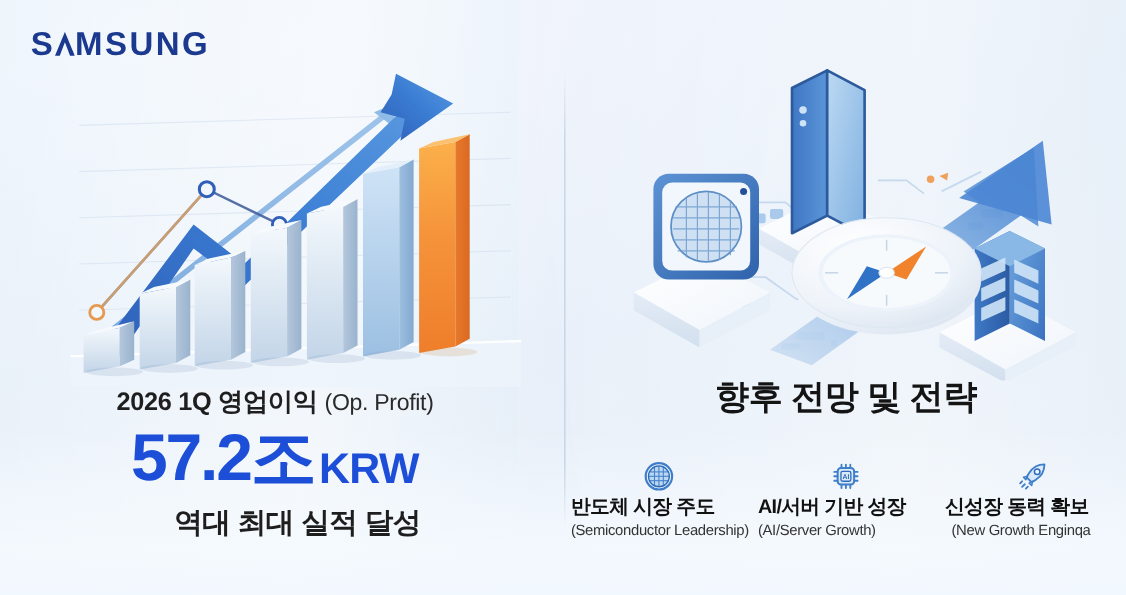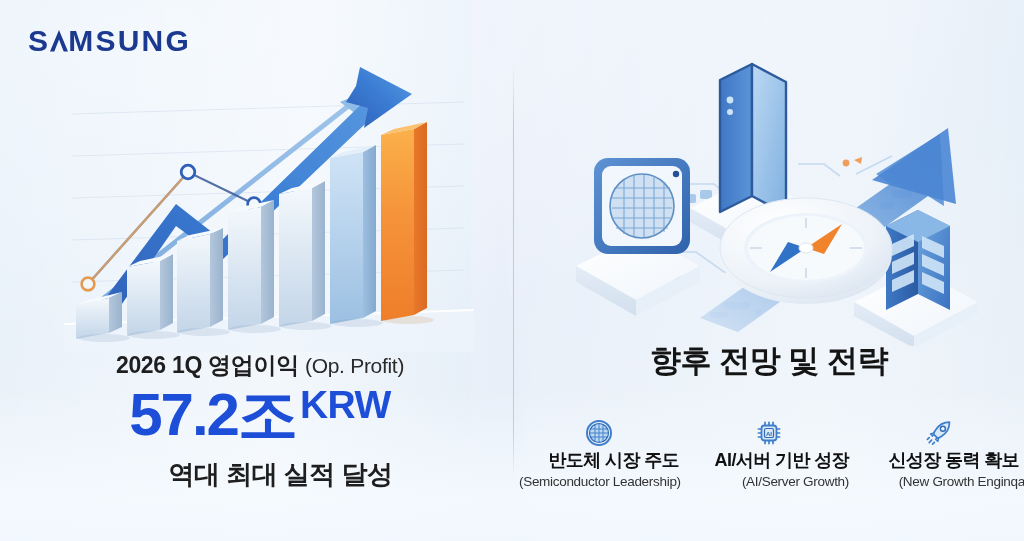--- a/index.html
+++ b/index.html
@@ -48,50 +48,50 @@
   #divider{
     position:absolute;left:513px;top:66px;width:1px;height:415px;
     background:linear-gradient(180deg, rgba(185,203,224,0) 0%, rgba(178,198,222,.85) 14%, rgba(178,198,222,.85) 86%, rgba(185,203,224,0) 100%);
   }
 
   
   #chart{position:absolute;left:64px;top:62px;width:410px;height:290px;}
   #chart svg{width:100%;height:100%;display:block;}
 
   
-  #left-text{position:absolute;left:10px;top:352px;width:500px;text-align:center;}
+  #left-text{position:absolute;left:0;top:352px;width:500px;text-align:center;}
   #kpi-label{
     font-size:23px;font-weight:bold;color:#1e1e1e;letter-spacing:-.3px;
     margin:0;line-height:1.15;
   }
   #kpi-label .en{font-weight:normal;font-size:21px;color:#2a2a2a;}
   #kpi-value{
     margin:7px 0 0 0;line-height:1;
     font-size:60px;font-weight:bold;color:#1d4ed8;letter-spacing:-2px;
-    display:flex;justify-content:center;align-items:flex-start;gap:4px;
+    display:flex;justify-content:center;align-items:flex-end;gap:4px;
   }
   #kpi-value .unit{font-size:39px;letter-spacing:-.5px;}
   #kpi-sub{
     margin:12px 0 0 0;font-size:26px;font-weight:bold;color:#1e1e1e;letter-spacing:-.5px;padding-left:41px;
   }
 
   
   #illus{position:absolute;left:524px;top:56px;width:500px;height:290px;}
   #illus svg{width:100%;height:100%;display:block;}
 
   
   #right-text{position:absolute;left:514px;top:344px;width:510px;text-align:center;}
   #outlook-title{margin:0;font-size:31px;font-weight:bold;color:#141414;letter-spacing:-.5px;line-height:1.1;}
   #outlook-sub{margin:5px 0 0 0;font-size:21px;color:#2b2b2b;letter-spacing:-.2px;}
 
   #pillars{
     position:absolute;left:514px;top:418px;width:510px;
     display:flex;justify-content:center;align-items:flex-start;gap:10px;
   }
-  .pillar{width:160px;text-align:right;}
+  .pillar{width:160px;text-align:left;}
   .pillar .picon{height:30px;display:flex;align-items:center;justify-content:center;margin-bottom:2px;}
   .pillar .picon svg{display:block;}
   .pillar .pko{font-size:18px;font-weight:bold;color:#111;letter-spacing:-.6px;line-height:1.15;white-space:nowrap;}
   .pillar .pen{font-size:13.5px;color:#333;margin-top:3px;letter-spacing:-.3px;white-space:nowrap;}
   .pillar:nth-child(3) .pen{position:relative;left:6px;}
 </style>
 </head>
 <body>
 
 <div id="stage">

